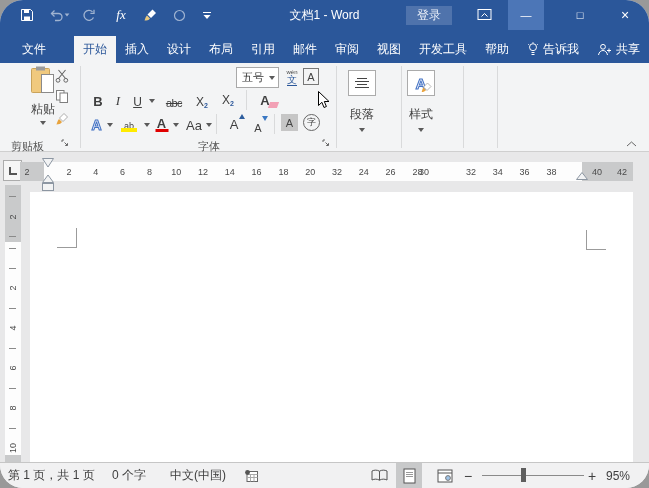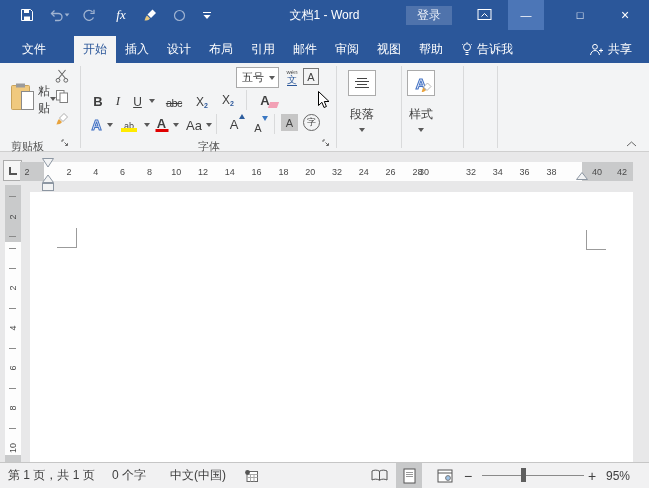--- a/index.html
+++ b/index.html
@@ -1,18 +1,18 @@
 <!DOCTYPE html>
 <html><head>
 <meta charset="utf-8">
 <style>
   * { margin:0; padding:0; box-sizing:border-box; }
   html,body { background:#999; }
   .app{ position:relative; width:649px; height:488px; overflow:hidden;
-        font-family:"Liberation Sans",sans-serif; background:#F3F4F5; cursor:default; }
+        font-family:"Liberation Sans",sans-serif; background:#F3F4F5; cursor:default;border-radius:23px; }
   .abs{ position:absolute; }
 
   
   .titlebar{ position:absolute; left:0; top:0; width:649px; height:30px; background:#2B579A; }
   .qat-btn{ position:absolute; top:5px; width:22px; height:20px; display:flex; align-items:center; justify-content:center; }
   .dim{ opacity:.55; }
   .win-title{ position:absolute; left:0; right:0; top:0; height:30px; line-height:30px; text-align:center;
               color:#fff; font-size:12px; pointer-events:none; }
   .signin{ position:absolute; left:406px; top:6px; width:46px; height:19px; background:#4F73AC;
            color:#E8EEF8; font-size:12px; display:flex; align-items:center; justify-content:center; }
@@ -37,22 +37,22 @@
            border-bottom:1px solid #CFCFCF; font-size:12px; color:#444; }
   .vsep{ position:absolute; top:3px; height:82px; width:1px; background:#D9DADB; }
   .grouplabel{ position:absolute; font-size:11px; color:#555; }
   .launcher{ position:absolute; width:11px; height:11px; display:flex; align-items:center; justify-content:center; }
   .caret{ width:0; height:0; border-left:3px solid transparent; border-right:3px solid transparent;
           border-top:4px solid #5A5A5A; display:inline-block; }
   .caret.w{ border-top-color:#fff; }
   .ribbtn{ position:absolute; display:flex; align-items:center; justify-content:center; }
 
   
-  .pastebtn{ position:absolute; left:8px; top:2px; width:46px; height:64px; display:flex;
-             flex-direction:row; align-items:center;font-family:Liberation Mono, monospace; }
+  .pastebtn{ position:absolute; left:20px; top:2px; width:46px; height:64px; display:flex;
+             flex-direction:column; align-items:center;font-family:Liberation Mono, monospace; }
   .pastebtn .lbl{ margin-top:5px; font-size:12px; color:#444; }
   .pastebtn .caret{ margin-top:3px; }
 
   
   .combo{ position:absolute; height:21px; background:#fff; border:1px solid #A9A9A9;
           display:flex; align-items:center; font-size:11px; color:#333; padding:0 3px 0 5px; }
   .combo .val{ flex:1; overflow:hidden; white-space:nowrap; }
 
   
   .glyphbtn{ position:absolute; height:20px; display:flex; align-items:flex-end; justify-content:center;
@@ -191,20 +191,21 @@
   <div class="tabbar">
     <span class="tab file">文件</span>
     <span class="tab selected">开始</span>
     <span class="tab">插入</span>
     <span class="tab">设计</span>
     <span class="tab">布局</span>
     <span class="tab">引用</span>
     <span class="tab">邮件</span>
     <span class="tab">审阅</span>
     <span class="tab">视图</span>
+    <span class="tab">开发工具</span>
     <span class="tab">帮助</span>
     <span class="tab">
       <span>
         <svg width="12" height="15" viewBox="0 0 12 15">
             <circle cx="6" cy="5.2" r="3.5" fill="none" stroke="#fff"></circle>
             <path d="M4.5 10.5h3M4.5 12.5h3" stroke="#fff"></path>
             <path d="M6 .2v1M1.2 2.2l.7.7M10.8 2.2l-.7.7" stroke="#fff"></path>
           </svg>
       </span>
       <span>告诉我</span>

